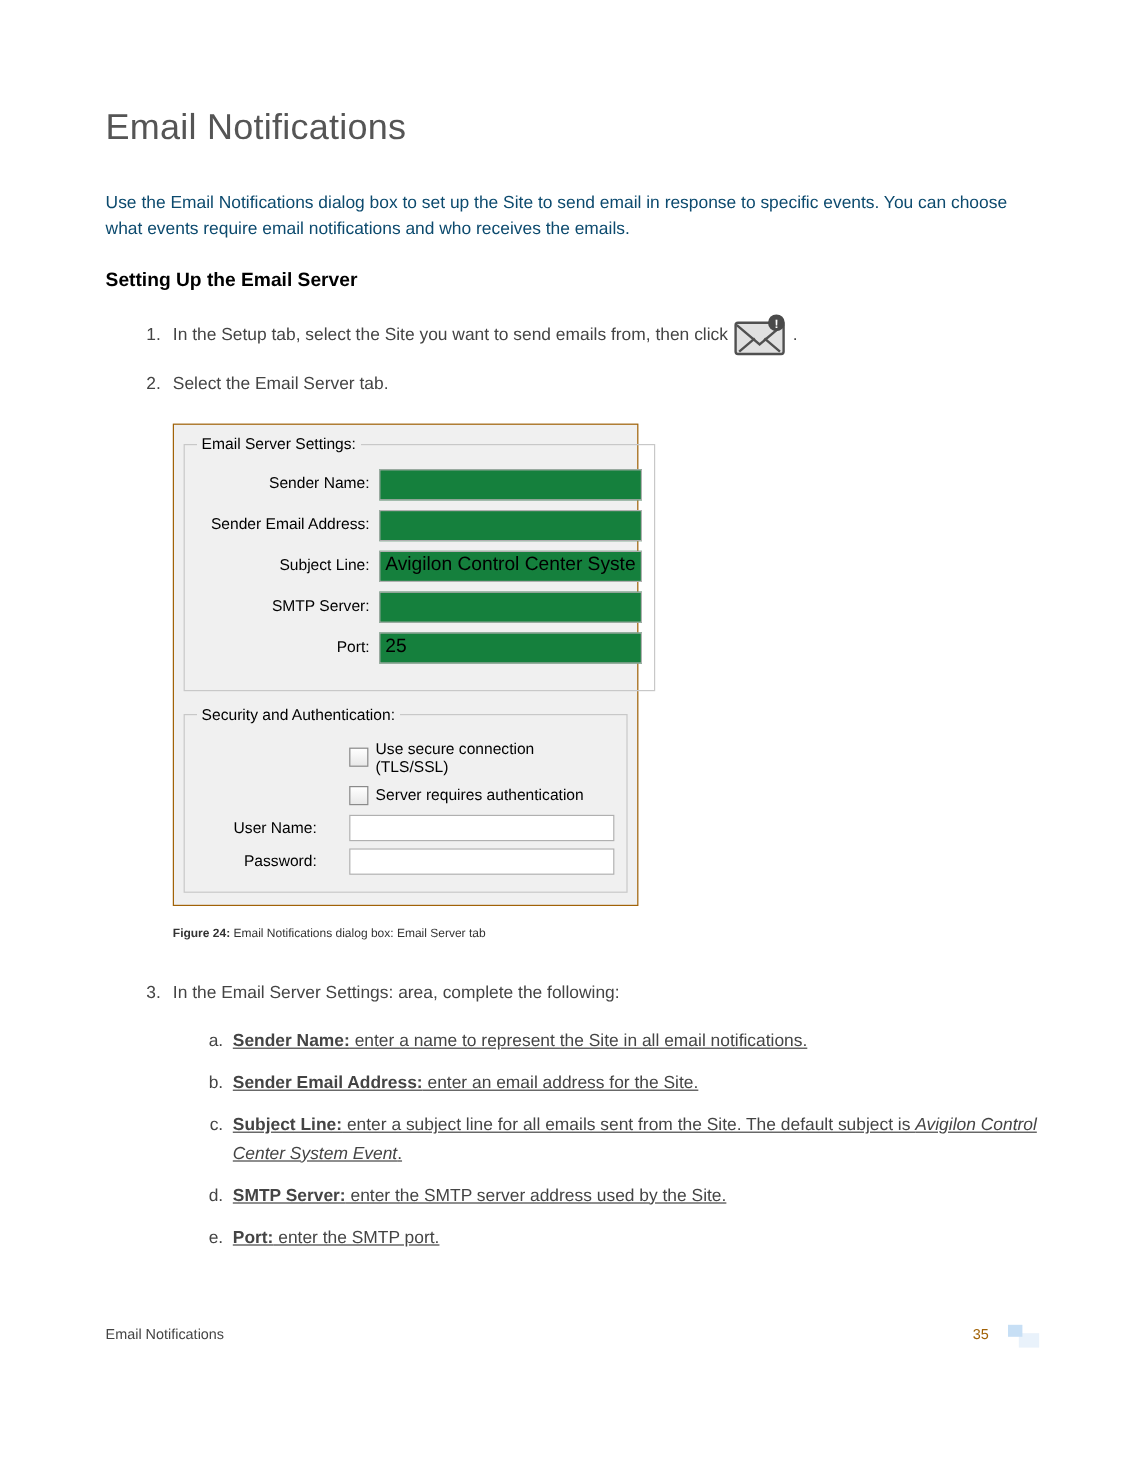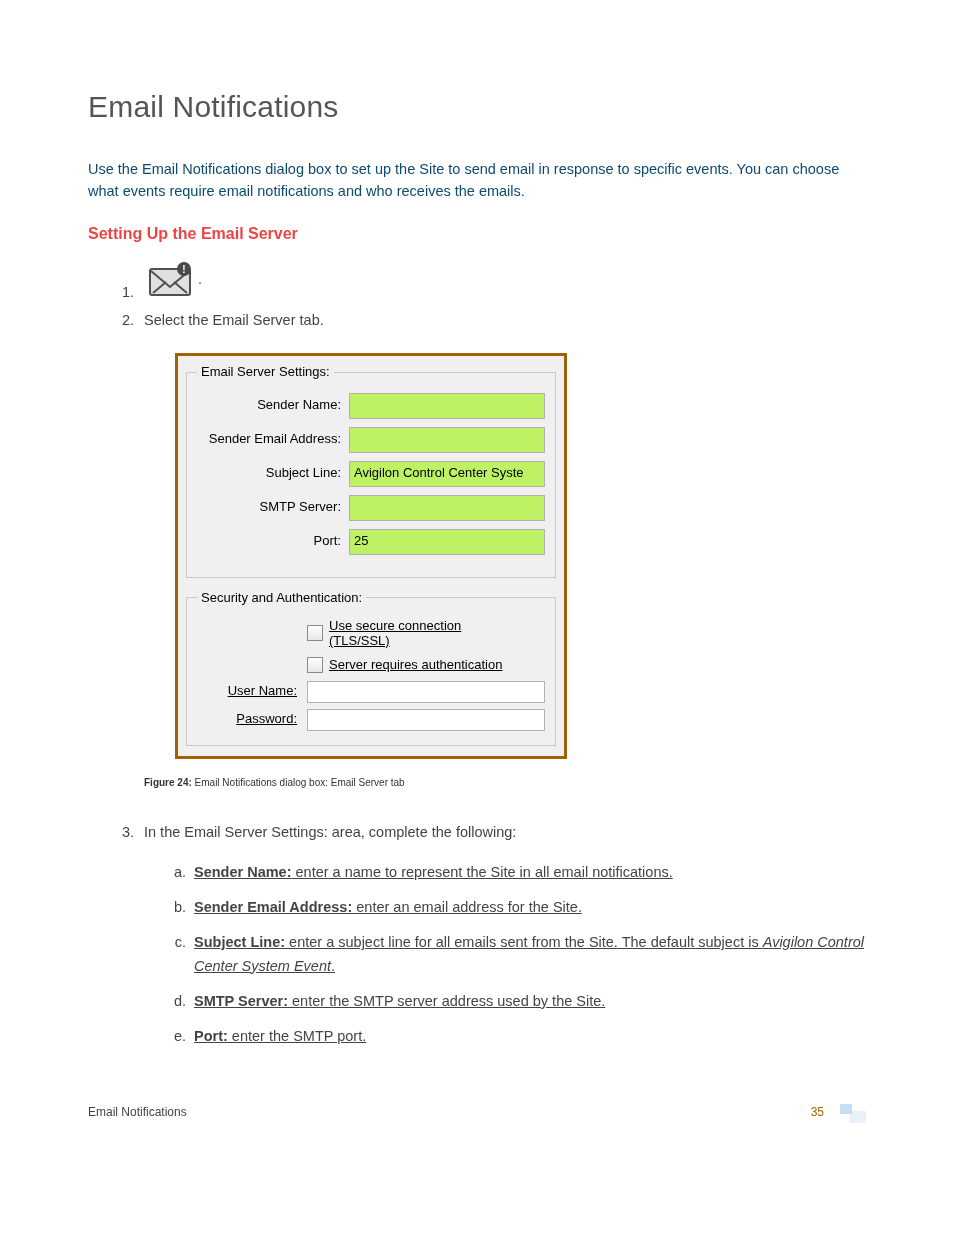--- a/index.html
+++ b/index.html
@@ -25,21 +25,21 @@
   }
   p.body {
     font-size: 14.5px;
     line-height: 1.55;
     margin: 0 0 22px 0;
     color: #0c4a6e;
   }
   h2.sub-title {
     font-size: 16px;
     font-weight: 700;
-    color: #ef4444;
+    color: #000000;
     margin: 0 0 10px 0;
   }
   .ordered {
     margin: 18px 0 0 0;
     padding: 0 0 0 50px;
     font-size: 14.5px;
     line-height: 1.55;
     color: #444;
   }
   .ordered > li {
@@ -53,26 +53,25 @@
   .step1-line .envelope-icon {
     margin: 0 4px;
   }
   .envelope-icon svg { display: block; }
   .dialog-figure {
     margin: 22px 0 8px 0;
   }
   .dialog-box {
     width: 386px;
     background: #f0f0f0;
-    border: 3px solid #a16207;
+    border: 1px solid #a16207;
     font-family: "Segoe UI", Arial, sans-serif;
     color: #000;
     font-size: 13px;
     padding: 0;
-    margin-left: 31px;
   }
   fieldset.fs {
     border: 1px solid #c8c8c8;
     margin: 6px 8px 10px 8px;
     padding: 10px 10px 14px 10px;
   }
   fieldset.fs legend {
     padding: 0 4px;
     font-size: 13px;
   }
@@ -84,39 +83,38 @@
   .form-row .flabel {
     width: 144px;
     text-align: right;
     padding-right: 8px;
     font-size: 13px;
   }
   .form-row .finput {
     flex: 1;
     height: 22px;
     border: 1px solid #b0b0b0;
-    background: #bef264;
+    background: #15803d;
     padding: 12px 4px;
-    font-size: 13px;
+    font-size: 16px;
     box-sizing: border-box;
     overflow: hidden;
     white-space: nowrap;
     display: flex;
     align-items: center;
   }
   .sec-row {
     display: flex;
-    align-items: flex-start;
+    align-items: center;
     margin: 0 0 6px 0;
-    text-decoration: underline;
   }
   .sec-row .sec-label-col {
     width: 100px;
     text-align: right;
-    padding-right: 10px;
+    padding-right: 27px;
     font-size: 13px;
   }
   .sec-row .sec-content {
     display: flex;
     align-items: center;
     flex: 1;
   }
   .checkbox-box {
     width: 14px;
     height: 14px;
@@ -178,20 +176,21 @@
   <h1 class="main-title">Email Notifications</h1>
 
   <p class="body">Use the Email Notifications dialog box to set up the Site to send email in response to specific events. You can choose what events require email notifications and who receives the emails.</p>
 
   <h2 class="sub-title">Setting Up the Email Server</h2>
 
 
   <ol class="ordered">
     <li>
       <span class="step1-line">
+        <span>In the Setup tab, select the Site you want to send emails from, then click</span>
         <span class="envelope-icon">
           <svg width="46" height="36" viewBox="0 0 46 36">
             <rect x="2" y="8" width="40" height="26" rx="2" fill="#e0e0e0" stroke="#505050" stroke-width="2"></rect>
             <path d="M3 10 L22 26 L41 10" fill="none" stroke="#505050" stroke-width="2"></path>
             <path d="M5 32 L18 21 M39 32 L26 21" stroke="#505050" stroke-width="2"></path>
             <circle cx="36" cy="8" r="7" fill="#4a4a4a"></circle>
             <text x="36" y="12" font-size="10" font-weight="bold" text-anchor="middle" fill="#ffffff">!</text>
           </svg>
         </span>
         <span>.</span>

